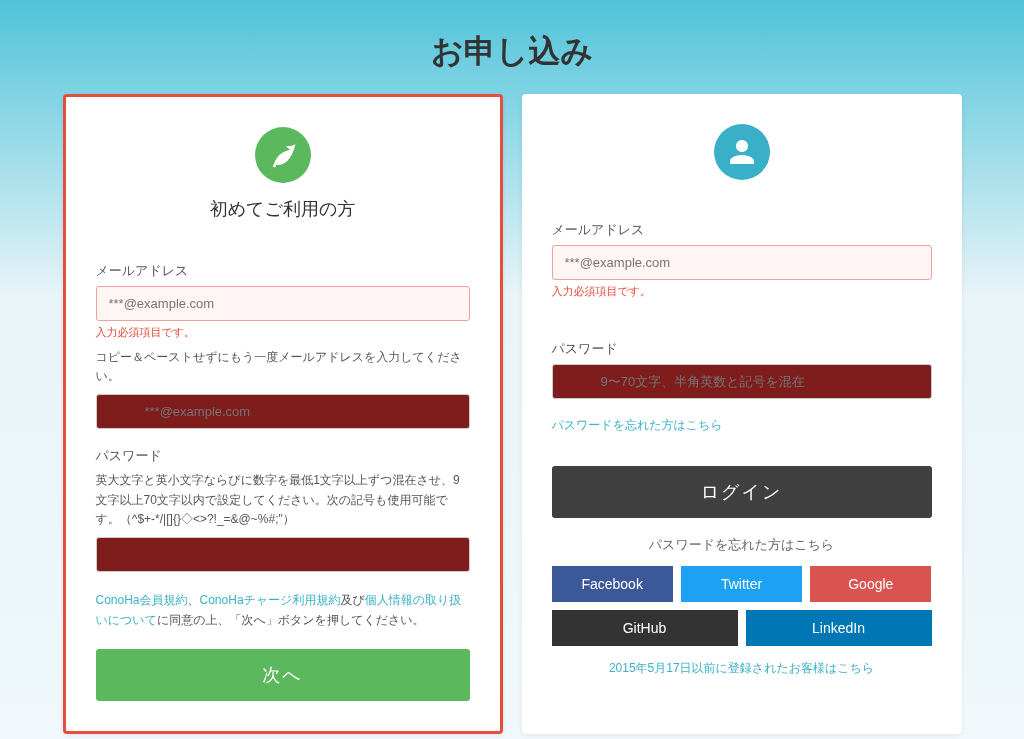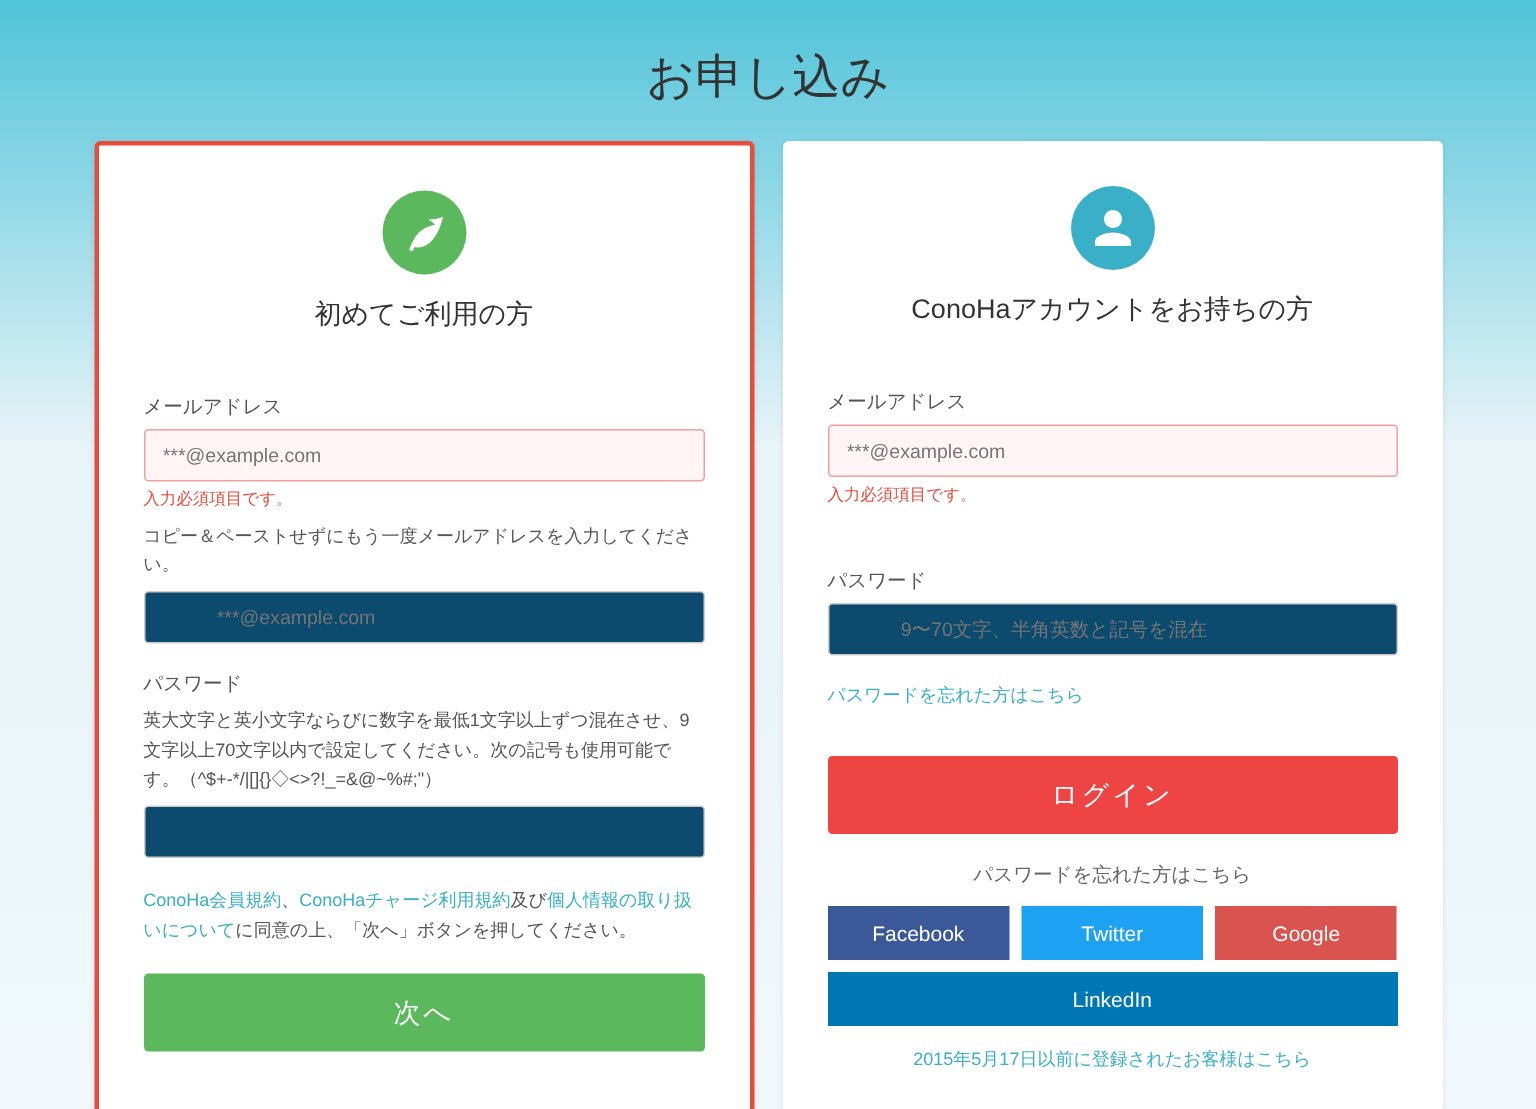--- a/index.html
+++ b/index.html
@@ -6,21 +6,21 @@
     body {
       font-family: 'Helvetica Neue', Arial, sans-serif;
       background: linear-gradient(180deg, #4fc3d9 0%, #e8f4f8 40%, #f0f8fb 100%);
       min-height: 739px;
       width: 1024px;
       overflow: hidden;
     }
     .page-title {
       text-align: center;
       font-size: 32px;
-      font-weight: 400;
+      font-weight: 700;
       color: #333;
       padding: 30px 0 20px 0;
     }
     .cards-container {
       display: flex;
       justify-content: center;
       gap: 19px;
       padding: 0 60px;
     }
     .card {
@@ -69,21 +69,21 @@
       background: #fff5f5;
       border-radius: 3px;
       padding: 9px 12px;
       font-size: 13px;
       color: #aaa;
       outline: none;
       margin-bottom: 4px;
     }
     .form-input.normal {
       border: 1px solid #ccc;
-      background: #0c4a6e;
+      background: #7f1d1d;
       color: #aaa;
       padding-left: 48px;
     }
     .error-text {
       font-size: 11px;
       color: #e74c3c;
       margin-bottom: 8px;
     }
     .hint-text {
       font-size: 12px;
@@ -114,21 +114,21 @@
     .forgot-link {
       display: block;
       font-size: 12px;
       color: #3ab0c8;
       text-align: left;
       margin-bottom: 32px;
       text-decoration: none;
     }
     .btn-login {
       width: 100%;
-      background: #ef4444;
+      background: #404040;
       color: #fff;
       border: none;
       border-radius: 3px;
       padding: 14px;
       font-size: 18px;
       cursor: pointer;
       letter-spacing: 2px;
       margin-bottom: 18px;
     }
     .social-label {
@@ -213,21 +213,20 @@
 
   <div class="card right-card">
     <div class="card-icon-wrap">
       <div class="card-icon-circle teal">
 
         <svg viewBox="0 0 24 24" xmlns="http://www.w3.org/2000/svg">
           <path d="M12 12c2.7 0 4.8-2.1 4.8-4.8S14.7 2.4 12 2.4 7.2 4.5 7.2 7.2 9.3 12 12 12zm0 2.4c-3.2 0-9.6 1.6-9.6 4.8v2.4h19.2v-2.4c0-3.2-6.4-4.8-9.6-4.8z"></path>
         </svg>
       </div>
     </div>
-    <div class="card-title">ConoHaアカウントをお持ちの方</div>
 
     <div class="form-group">
       <label class="form-label">メールアドレス</label>
       <input class="form-input" type="text" placeholder="***@example.com" style="">
       <div class="error-text">入力必須項目です。</div>
     </div>
 
     <div class="form-group">
       <label class="form-label">パスワード</label>
       <input class="form-input normal" type="password" placeholder="9〜70文字、半角英数と記号を混在" style="">
@@ -238,19 +237,20 @@
     <button class="btn-login">ログイン</button>
 
     <div class="social-label">パスワードを忘れた方はこちら</div>
 
     <div class="social-row">
       <button class="social-btn facebook">Facebook</button>
       <button class="social-btn twitter">Twitter</button>
       <button class="social-btn google">Google</button>
     </div>
     <div class="social-row">
+      <button class="social-btn github">GitHub</button>
       <button class="social-btn linkedin">LinkedIn</button>
     </div>
 
     <a href="#" class="old-user-link">2015年5月17日以前に登録されたお客様はこちら</a>
   </div>
 
 </div>
 
 </body></html>

